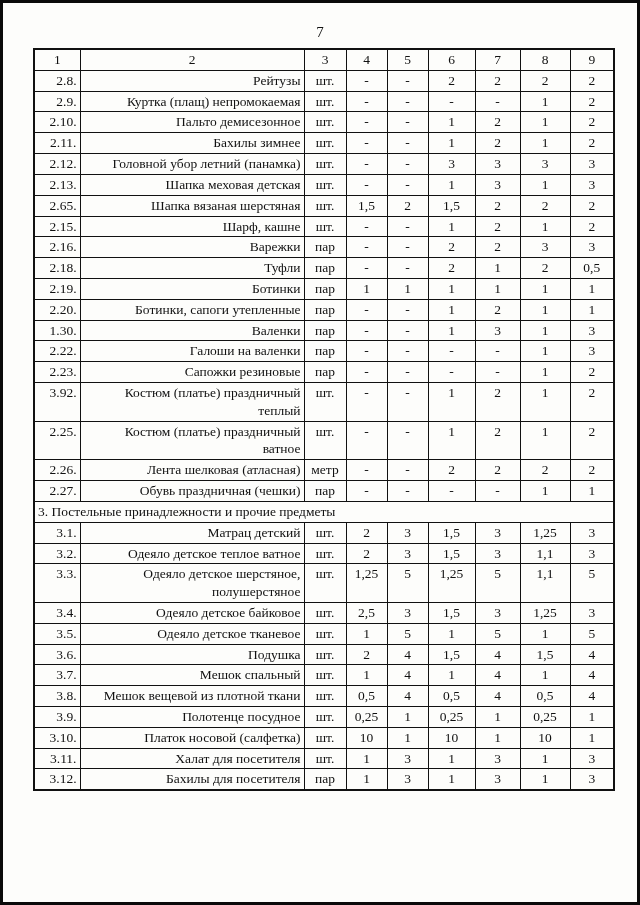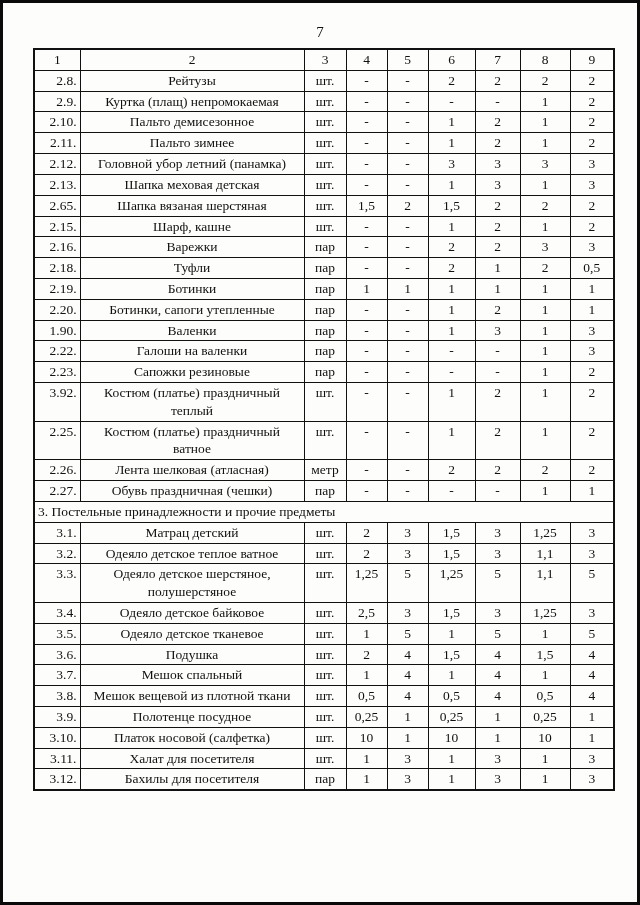--- a/index.html
+++ b/index.html
@@ -35,21 +35,21 @@
   table.norms td, table.norms th {
     border: 1px solid #111;
     padding: 1px 3px;
     vertical-align: top;
     font-weight: normal;
     overflow: hidden;
   }
   table.norms { border: 2px solid #111; }
   th.h { text-align: center; height: 17px; }
   td.c1 { text-align: right; padding-left: 3px; }
-  td.c2 { text-align: center; padding-left: 5px; }
+  td.c2 { text-align: right; padding-left: 5px; }
   td.c3, td.c4, td.c5, td.c6, td.c7, td.c8, td.c9 { text-align: center; }
   td.section-cell {
     text-align: left;
     padding-left: 55px;
   }
   col.w1 { width: 46px; }
   col.w2 { width: 224px; }
   col.w3 { width: 42px; }
   col.w4 { width: 41px; }
   col.w5 { width: 41px; }
@@ -117,21 +117,21 @@
           <td class="c3">шт.</td>
           <td class="c4">-</td>
           <td class="c5">-</td>
           <td class="c6">1</td>
           <td class="c7">2</td>
           <td class="c8">1</td>
           <td class="c9">2</td>
         </tr>
         <tr>
           <td class="c1">2.11.</td>
-          <td class="c2">Пальто зимнее</td>
+          <td class="c2">Бахилы зимнее</td>
           <td class="c3">шт.</td>
           <td class="c4">-</td>
           <td class="c5">-</td>
           <td class="c6">1</td>
           <td class="c7">2</td>
           <td class="c8">1</td>
           <td class="c9">2</td>
         </tr>
         <tr>
           <td class="c1">2.12.</td>
@@ -215,21 +215,21 @@
           <td class="c2">Ботинки, сапоги утепленные</td>
           <td class="c3">пар</td>
           <td class="c4">-</td>
           <td class="c5">-</td>
           <td class="c6">1</td>
           <td class="c7">2</td>
           <td class="c8">1</td>
           <td class="c9">1</td>
         </tr>
         <tr>
-          <td class="c1">1.90.</td>
+          <td class="c1">1.30.</td>
           <td class="c2">Валенки</td>
           <td class="c3">пар</td>
           <td class="c4">-</td>
           <td class="c5">-</td>
           <td class="c6">1</td>
           <td class="c7">3</td>
           <td class="c8">1</td>
           <td class="c9">3</td>
         </tr>
         <tr>

